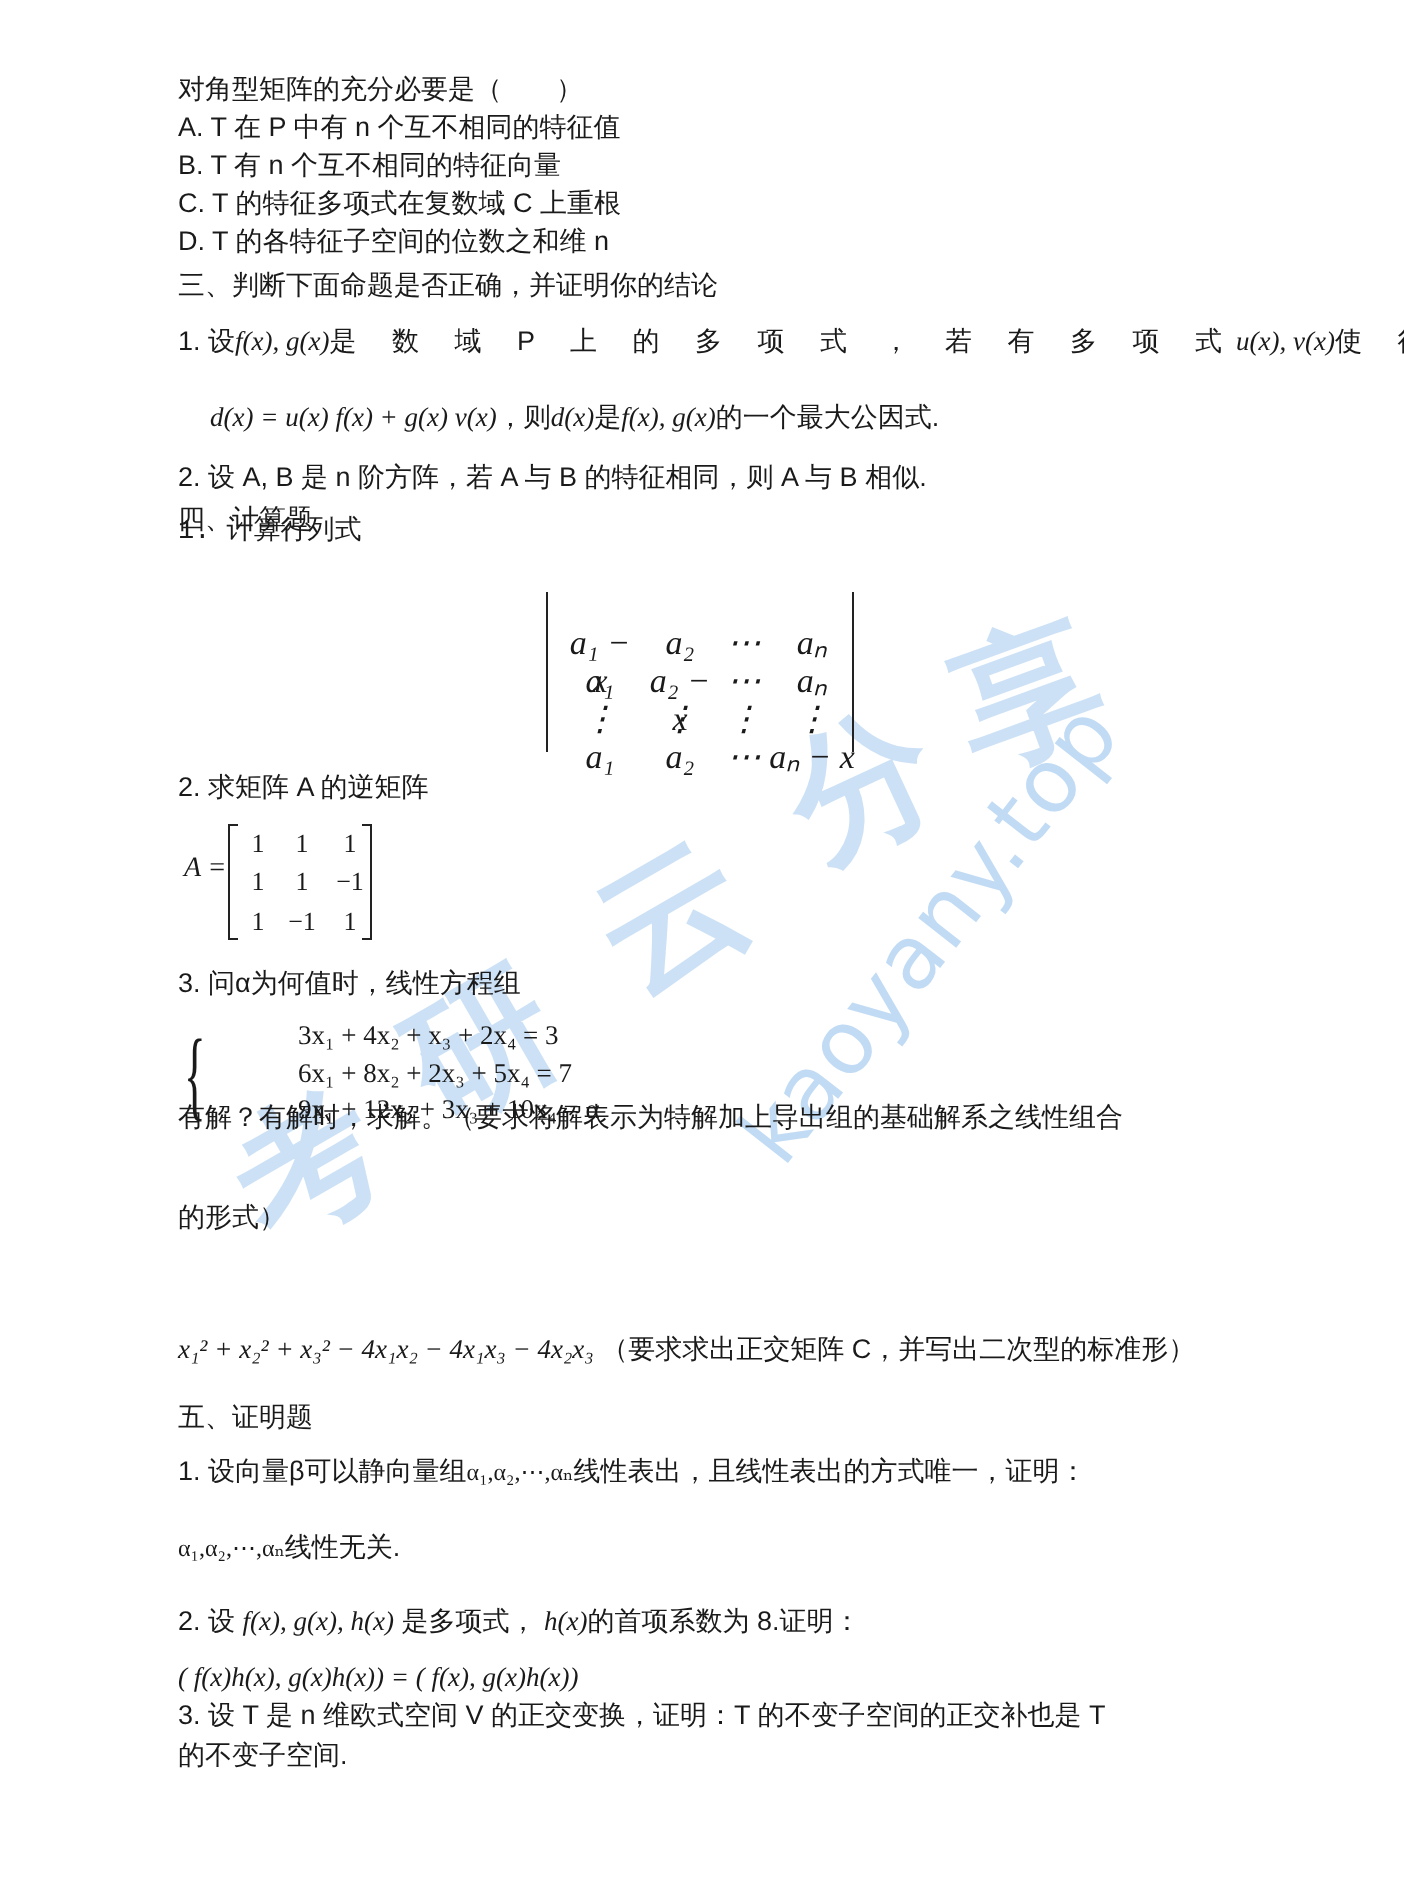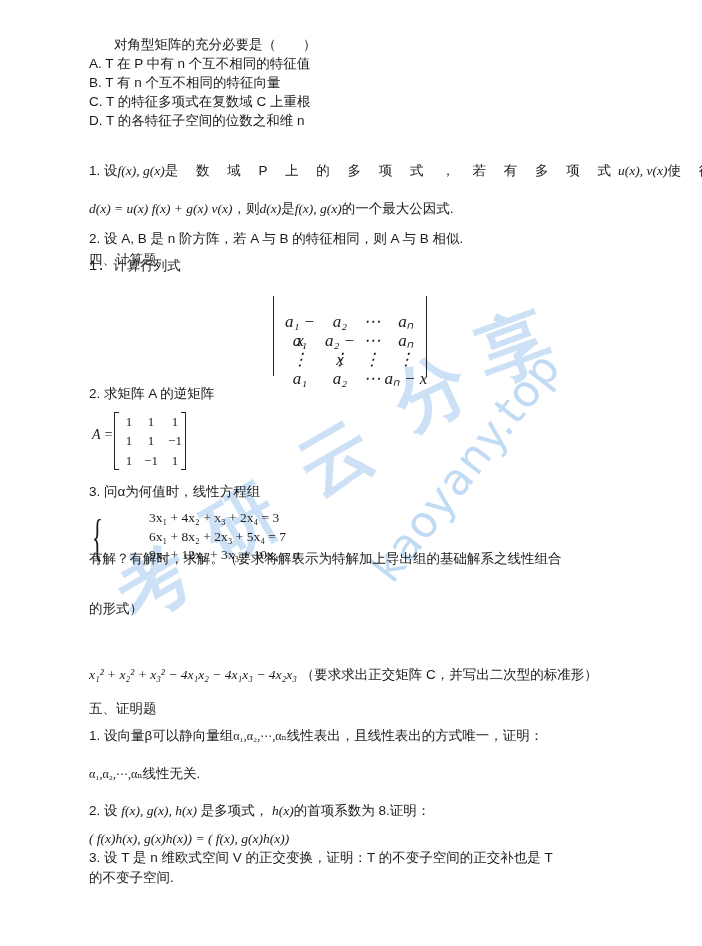--- a/index.html
+++ b/index.html
@@ -50,34 +50,35 @@
 
 <div class="page">
 
   <div class="wm wm-url">kaoyany.top</div>
   <div class="wm wm-cjk" style="left:478px; top:300px; transform:rotate(-20deg);">享</div>
   <div class="wm wm-cjk" style="left:395px; top:345px; transform:rotate(-25deg);">分</div>
   <div class="wm wm-cjk" style="left:300px; top:410px; transform:rotate(-30deg);">云</div>
   <div class="wm wm-cjk" style="left:205px; top:475px; transform:rotate(-30deg);">研</div>
   <div class="wm wm-cjk" style="left:118px; top:535px; transform:rotate(-30deg);">考</div>
 
-  <div class="line" style="top:36px;margin-left:25px;">对角型矩阵的充分必要是（　　）</div>
+  <div class="line" style="top:36px;">对角型矩阵的充分必要是（　　）</div>
   <div class="line" style="top:55px;">A. T 在 P 中有 n 个互不相同的特征值</div>
   <div class="line" style="top:74px;">B. T 有 n 个互不相同的特征向量</div>
   <div class="line" style="top:93px;">C. T 的特征多项式在复数域 C 上重根</div>
   <div class="line" style="top:112px;">D. T 的各特征子空间的位数之和维 n</div>
 
+  <div class="line" style="top:134px;">三、判断下面命题是否正确，并证明你的结论</div>
   <div class="line" style="top:162px; width:520px; display:flex; justify-content:space-between;">
     <span>1.  设</span>
     <span class="math">f(x), g(x)</span>
     <span class="spread">是 数 域 P 上 的 多 项 式 ， 若 有 多 项 式</span>
     <span class="math">u(x), v(x)</span>
     <span class="spread">使 得</span>
   </div>
-  <div class="line" style="top:200px;">
+  <div class="line" style="top:200px;margin-left:16px;">
     <span class="math">d(x) = u(x) f(x) + g(x) v(x)</span><span>，则</span><span class="math">d(x)</span><span>是</span><span class="math">f(x), g(x)</span><span>的一个最大公因式.</span>
   </div>
   <div class="line" style="top:230px;">2.  设 A, B 是 n 阶方阵，若 A 与 B 的特征相同，则 A 与 B 相似.</div>
 
   <div class="line" style="top:251px;">四、计算题</div>
   <div class="line" style="top:258px;font-family:Liberation Mono, monospace;">1.  计算行列式</div>
 
   <div class="det">
     <div class="det-grid">
       <span>a₁ − x</span>

